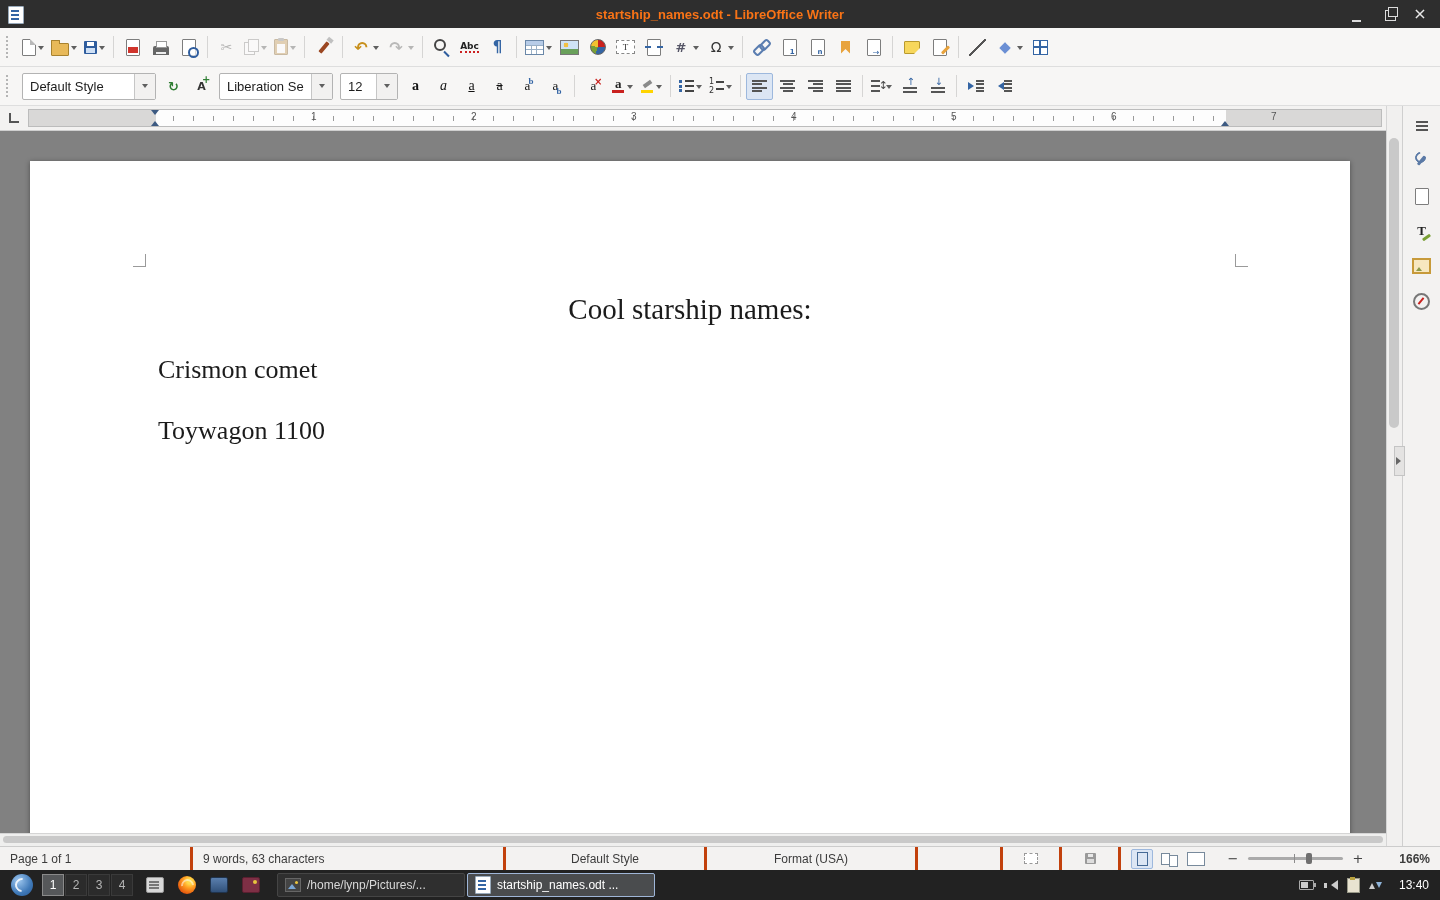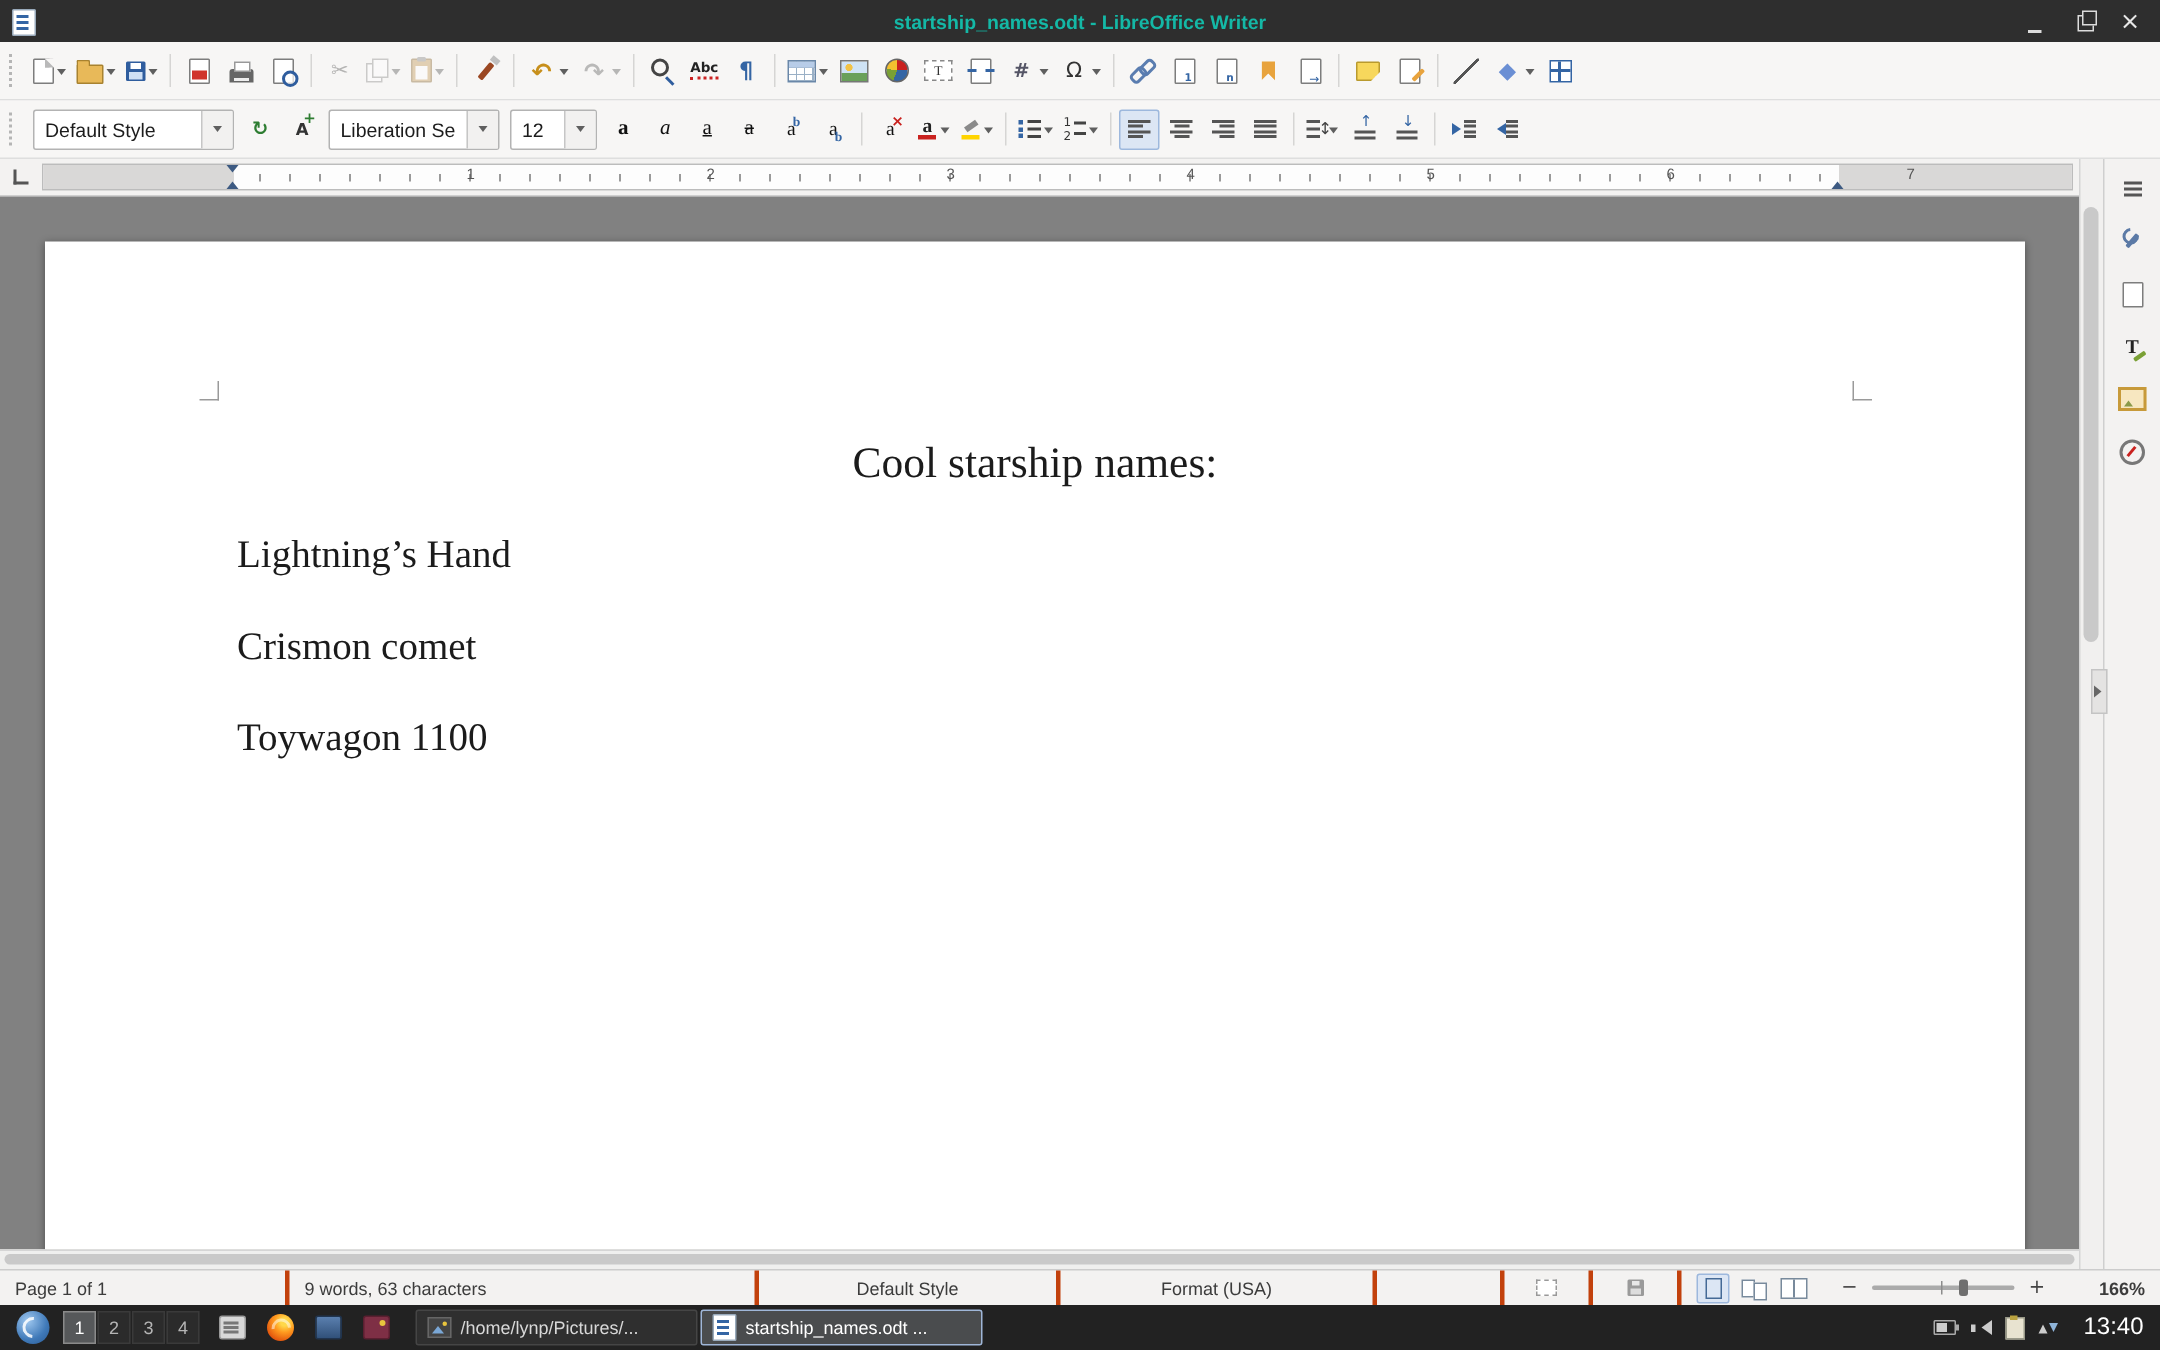--- a/index.html
+++ b/index.html
@@ -2,21 +2,21 @@
 <html><head>
 <meta charset="utf-8">
 <style>
   html,body{margin:0;padding:0;width:1440px;height:900px;overflow:hidden;
     font-family:"Liberation Sans","DejaVu Sans",sans-serif;-webkit-font-smoothing:antialiased;}
   .screen{width:1440px;height:900px;display:flex;flex-direction:column;background:#eee;}
 
   
   .titlebar{height:28px;background:#2e2e2e;position:relative;display:flex;align-items:center;flex:0 0 auto;}
   .titlebar .tb-icon{position:absolute;left:8px;top:6px;}
-  .titlebar .tb-title{width:100%;text-align:center;color:#14b8a6;font-size:13px;font-weight:bold;}
+  .titlebar .tb-title{width:100%;text-align:center;color:#f97316;font-size:13px;font-weight:bold;}
   .titlebar .tb-controls{position:absolute;right:10px;top:0;height:28px;display:flex;align-items:center;gap:14px;}
   .wc{display:inline-flex;align-items:center;justify-content:center;width:14px;height:14px;position:relative;}
 
   
   .menubar{height:26px;background:#f6f5f4;display:flex;align-items:center;padding:0 6px;border-bottom:1px solid #e2e1e0;flex:0 0 auto;position:relative;}
   .menu-item{padding:0 9px;font-size:13px;color:#1c1c1c;height:26px;line-height:26px;cursor:default;}
   .menubar .mb-close{position:absolute;right:10px;top:4px;}
 
   
   .toolbar{height:38px;background:#f7f6f5;border-bottom:1px solid #dedede;display:flex;align-items:center;padding:0 4px;gap:1px;flex:0 0 auto;}
@@ -93,21 +93,21 @@
   
   .taskbar{height:30px;background:#222;display:flex;align-items:center;padding:0 5px;gap:3px;flex:0 0 auto;}
   .tkbtn{display:flex;align-items:center;justify-content:center;height:26px;min-width:26px;background:transparent;border:none;}
   .ws{width:22px;height:22px;display:flex;align-items:center;justify-content:center;font-size:12px;color:#b5b5b5;border:1px solid #3a3a3a;background:#2b2b2b;margin:0;}
   .ws.active{background:#56585a;border-color:#8a8a8a;color:#fff;}
   .twin{display:flex;align-items:center;gap:6px;width:188px;height:24px;padding:0 7px;background:#2f2f2f;border:1px solid #454545;border-radius:2px;font-size:12px;color:#d8d8d8;overflow:hidden;white-space:nowrap;margin-left:2px;}
   .twin .label{overflow:hidden;text-overflow:ellipsis;}
   .twin.active{background:#4a4c4e;border-color:#9fb6d8;color:#fff;}
   .tspacer{flex:1;}
   .tray{display:flex;align-items:center;gap:9px;padding:0 8px;}
-  .clock{color:#fff;font-size:16px;padding:0 6px;}
+  .clock{color:#fff;font-size:12px;padding:0 6px;}
 
   
   .ic{position:relative;display:inline-flex;align-items:center;justify-content:center;width:20px;height:20px;flex:0 0 auto;font-family:"DejaVu Sans",sans-serif;}
 
   
   [data-icon="new-document"],[data-icon="print-preview"],[data-icon="insert-page-break"],
   [data-icon="insert-footnote"],[data-icon="insert-endnote"],[data-icon="insert-cross-reference"],
   [data-icon="track-changes"],[data-icon="page"],[data-icon="export-pdf"]{
     width:12px;height:15px;background:#fff;border:1px solid #7d7d7d;border-radius:1px;}
   [data-icon="new-document"]::after{content:"";position:absolute;top:-1px;right:-1px;border:3px solid;border-color:#f7f6f5 #f7f6f5 #b9b9b9 #b9b9b9;}
@@ -517,21 +517,20 @@
           </div>
       </div>
 
       <div class="viewport">
         <div class="docpage">
           <div class="crop tl"></div>
           <div class="crop tr"></div>
           <div class="doccontent">
             <div class="doc-heading">Cool starship names:</div>
             <div id="doc-paragraphs">
-                <p class="doc-par">Lightning’s Hand</p>
                 <p class="doc-par">Crismon comet</p>
                 <p class="doc-par">Toywagon 1100</p>
               </div>
           </div>
         </div>
       </div>
 
       <div class="hscroll">
         <div class="hthumb"></div>
       </div>

